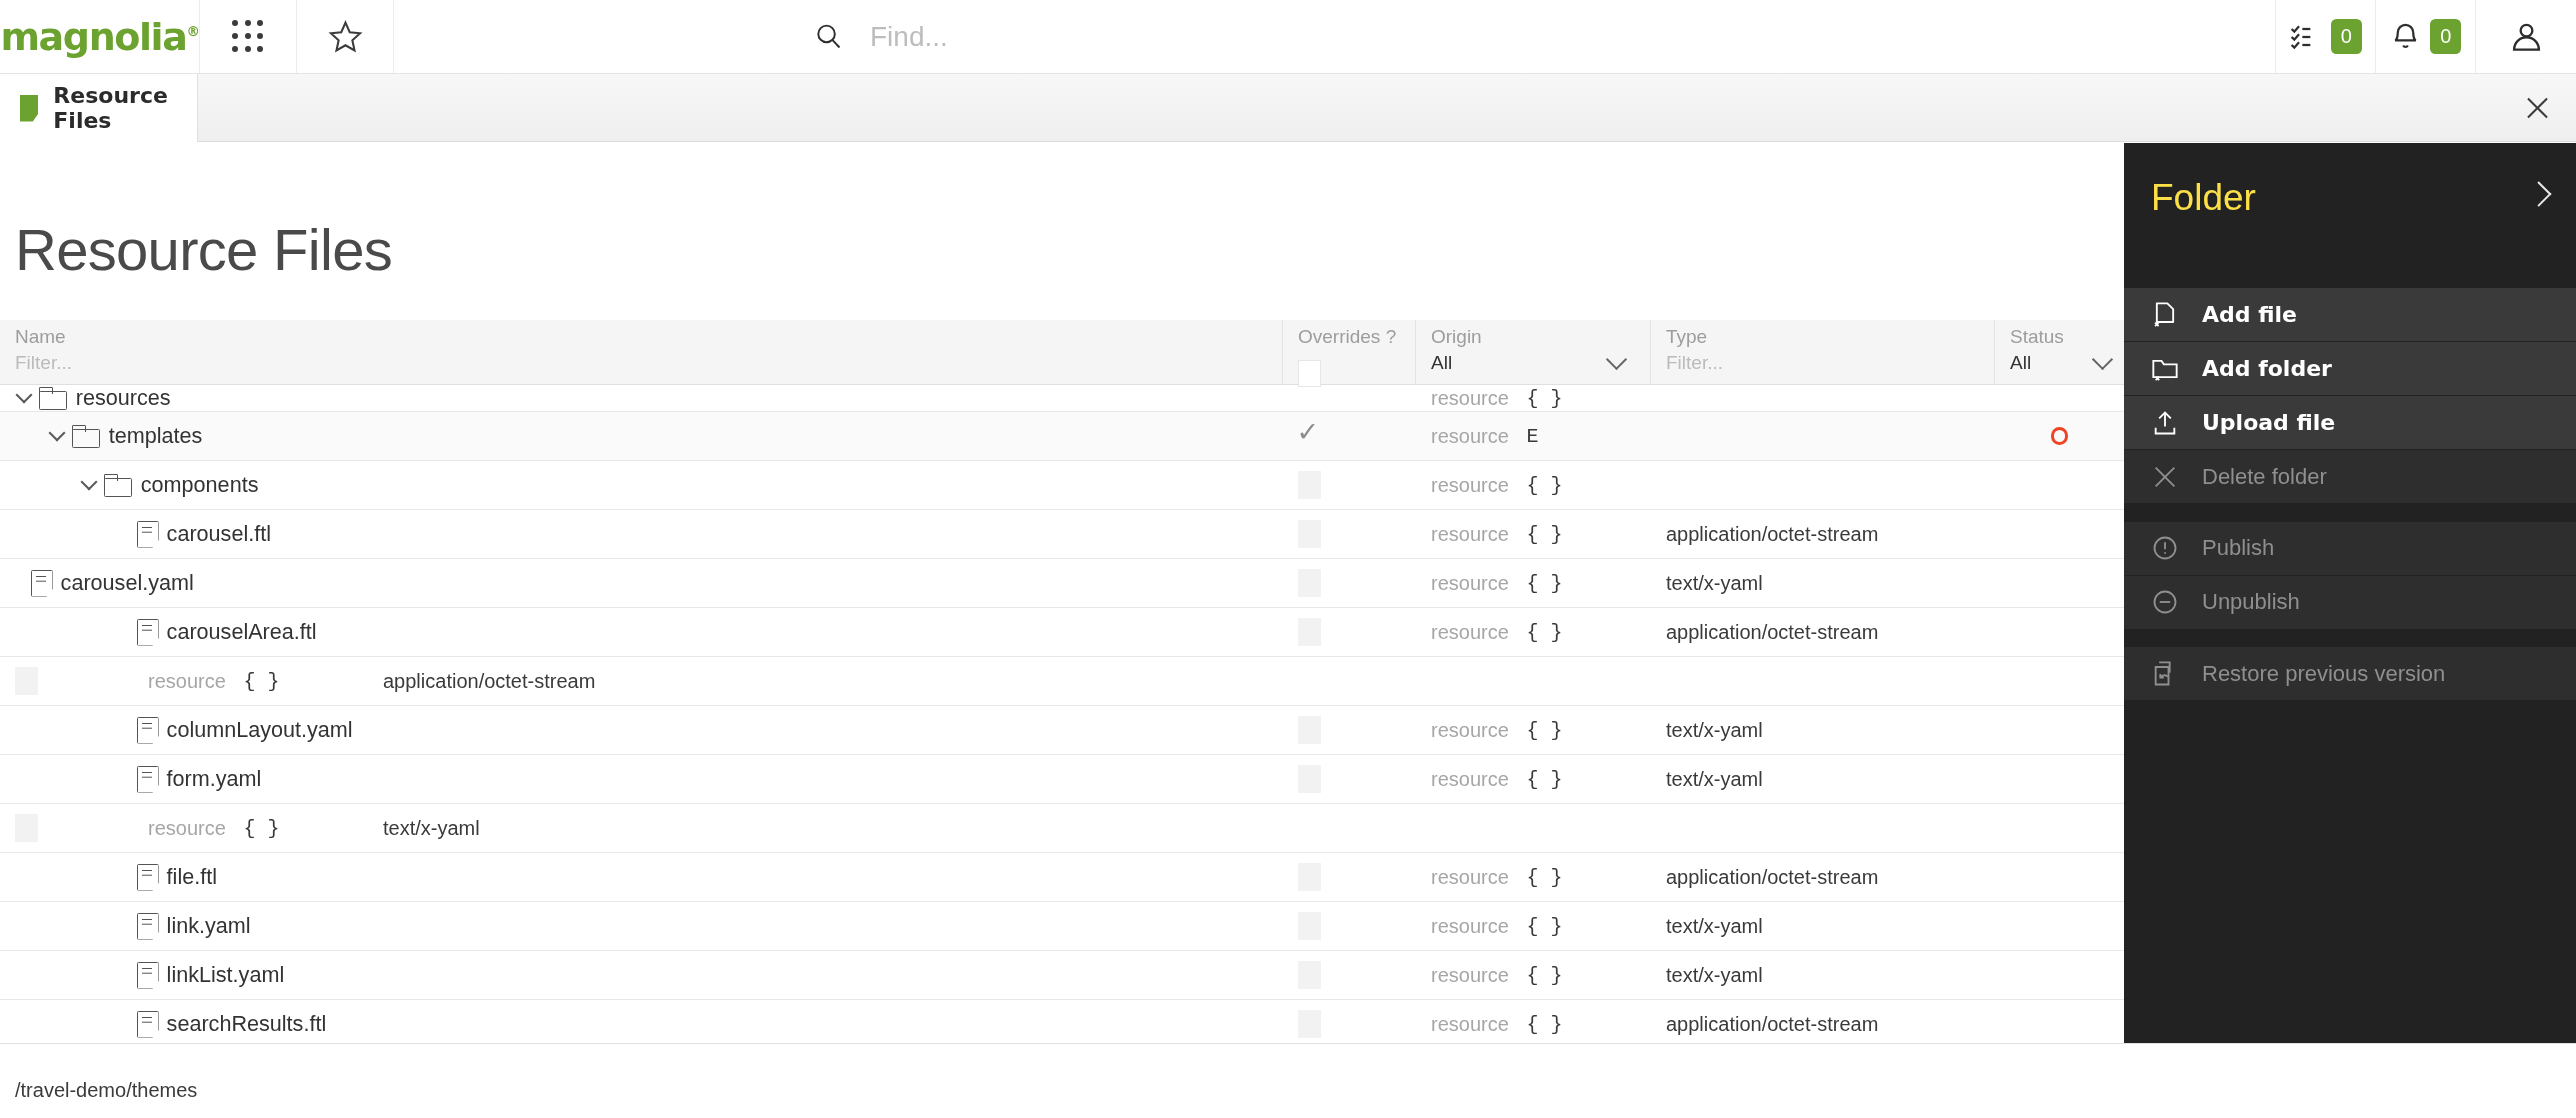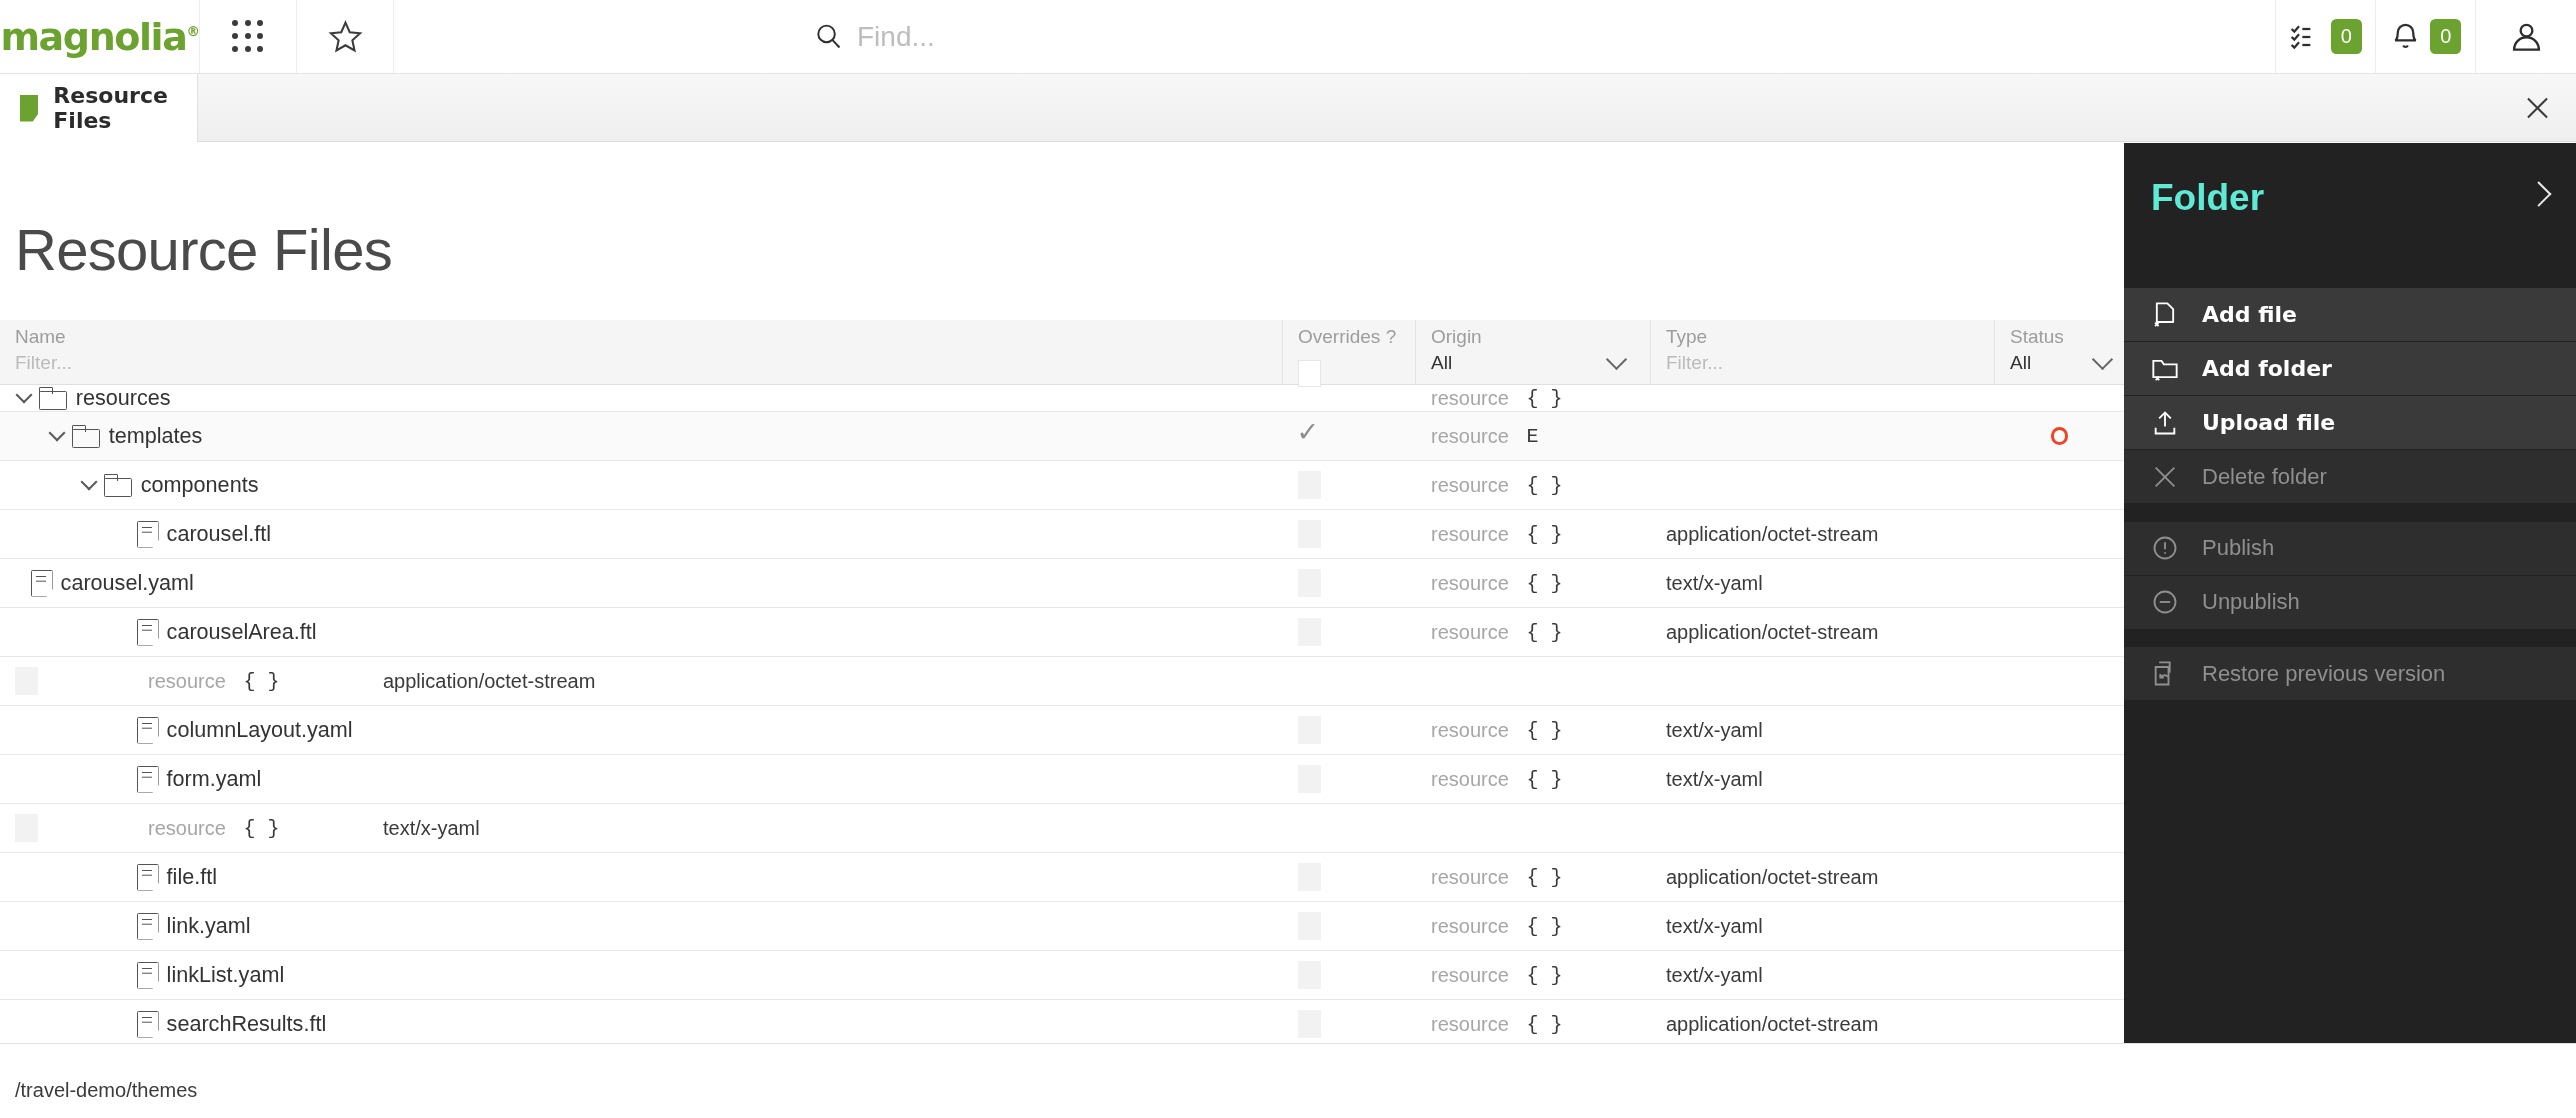--- a/index.html
+++ b/index.html
@@ -32,21 +32,21 @@
   }
   .logo-reg { font-size: 13.5px; vertical-align: super; }
   .tb-apps { width: 97px; }
   .grid-icon { display: grid; grid-template-columns: repeat(3, 6.8px);
     grid-template-rows: repeat(3, 6.8px); gap: 6px; }
   .grid-icon i { display: block; width: 6px; height: 6px; border-radius: 50%;
     background: #3b3b3b; }
   .tb-fav { width: 97px; }
   .tb-search { flex: 1 1 auto; border-right: 1.4px solid #ececec;
     display: flex; align-items: center; padding-left: 419px; }
-  .search-wrap { display: flex; align-items: center; gap: 13px; }
+  .search-wrap { display: flex; align-items: center; gap: 26px; }
   .search-input {
     border: none; outline: none; background: transparent;
     font-family: "Liberation Sans", sans-serif;
     font-size: 28px; color: #555; width: 609px;
   }
   .search-input::placeholder { color: #bdbdbd; }
   .tb-badgecell { width: 100px; gap: 9.5px; }
   .tb-user { width: 100px; border-right: none; }
   .badge {
     background: #6ca22f; color: #fff; border-radius: 5.4px;
@@ -209,21 +209,21 @@
   .panel {
     position: absolute; right: 0; top: 143px;
     width: 452px; height: 900px;
     background: #222222;
   }
   .panel-head {
     position: relative; height: 110px;
     display: flex; align-items: center; padding: 0 27px 0 27px;
   }
   .panel-title {
-    font-size: 37px; font-weight: 700; color: #5eead4;
+    font-size: 37px; font-weight: 400; color: #fde047;
     font-family: "Liberation Sans", sans-serif;
   }
   .panel-collapse {
     position: absolute; right: 28px; top: 42px;
     width: 17.6px; height: 17.6px;
     border-right: 2.7px solid #e8e8e8; border-top: 2.7px solid #e8e8e8;
     transform: rotate(45deg); cursor: pointer;
   }
   .panel-actions { position: absolute; top: 145px; left: 0; width: 452px; }
   .pgroup { margin-bottom: 17.6px; }

